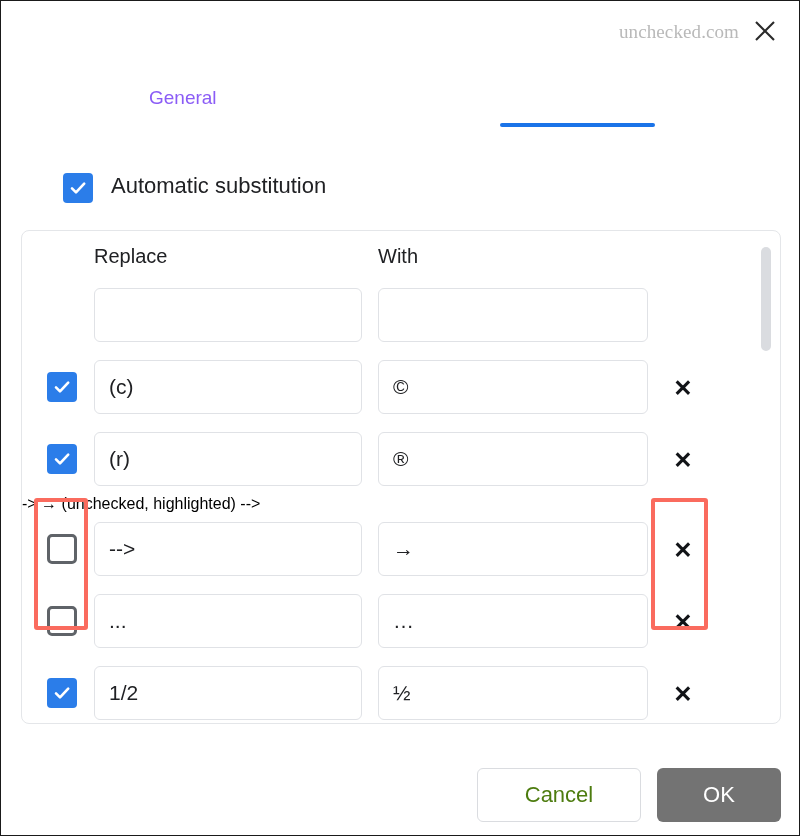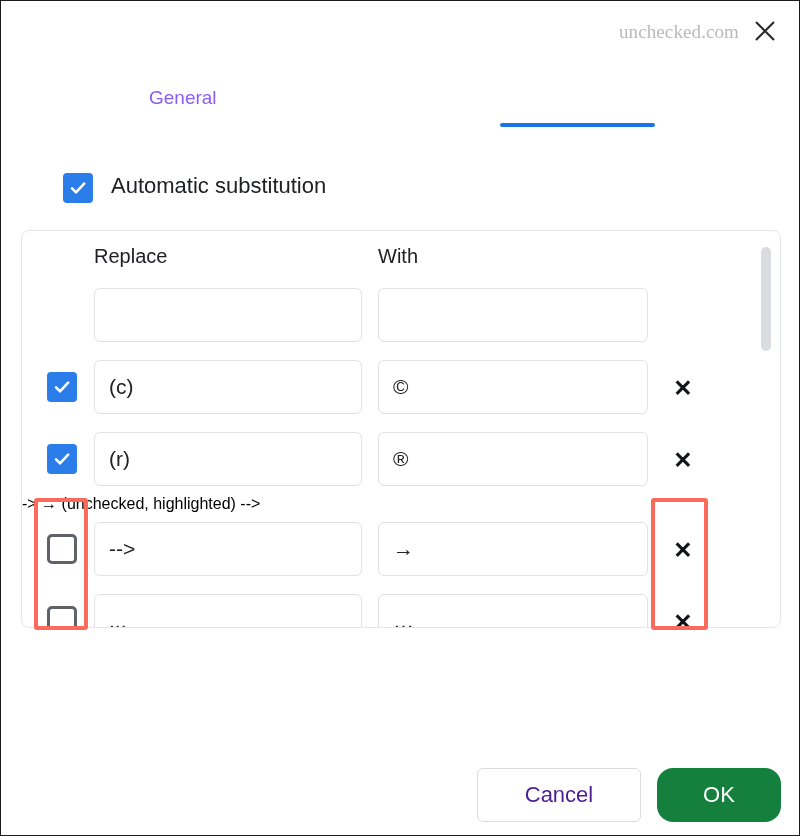--- a/index.html
+++ b/index.html
@@ -98,21 +98,21 @@
   #auto-sub-label {
     margin-left: 18px;
     font-size: 22px;
     color: #202124;
   }
 
   
   #table-panel {
     position: absolute;
     left: 20px; top: 229px;
-    width: 760px; height: 398px;
+    width: 760px; height: 494px;
     background: #ffffff;
     border: 1px solid #e4e6e9;
     border-radius: 8px;
     overflow: hidden;
   }
   #col-headers {
     position: absolute;
     left: 0; top: 14px;
     width: 100%; height: 32px;
   }
@@ -200,33 +200,33 @@
     width: 800px; height: 90px;
     border-top: 1px solid #ffffff;
   }
   #cancel-button {
     position: absolute;
     right: 160px; top: 22px;
     width: 164px; height: 54px;
     background: #ffffff;
     border: 1px solid #dadce0;
     border-radius: 6px;
-    color: #4c1d95;
+    color: #4d7c0f;
     font-size: 22px;
     font-weight: 500;
     cursor: pointer;
     font-family: "Liberation Sans", sans-serif;
   }
   #ok-button {
     position: absolute;
     right: 20px; top: 22px;
     width: 124px; height: 54px;
-    background: #15803d;
+    background: #737373;
     border: none;
-    border-radius: 16px;
+    border-radius: 6px;
     color: #ffffff;
     font-size: 22px;
     font-weight: 500;
     cursor: pointer;
     font-family: "Liberation Sans", sans-serif;
   }
 </style>
 </head>
 <body>
 

